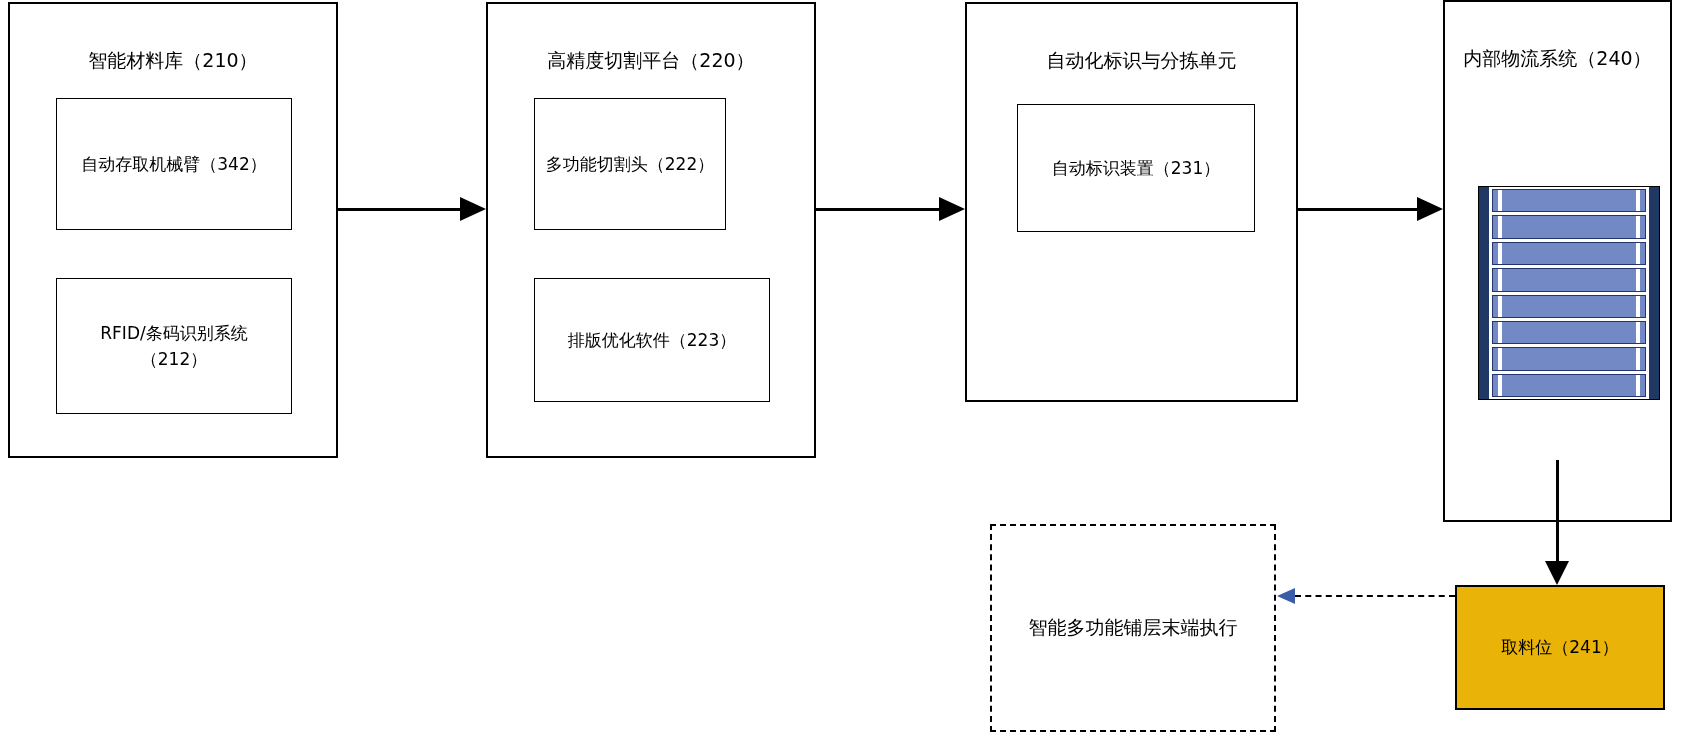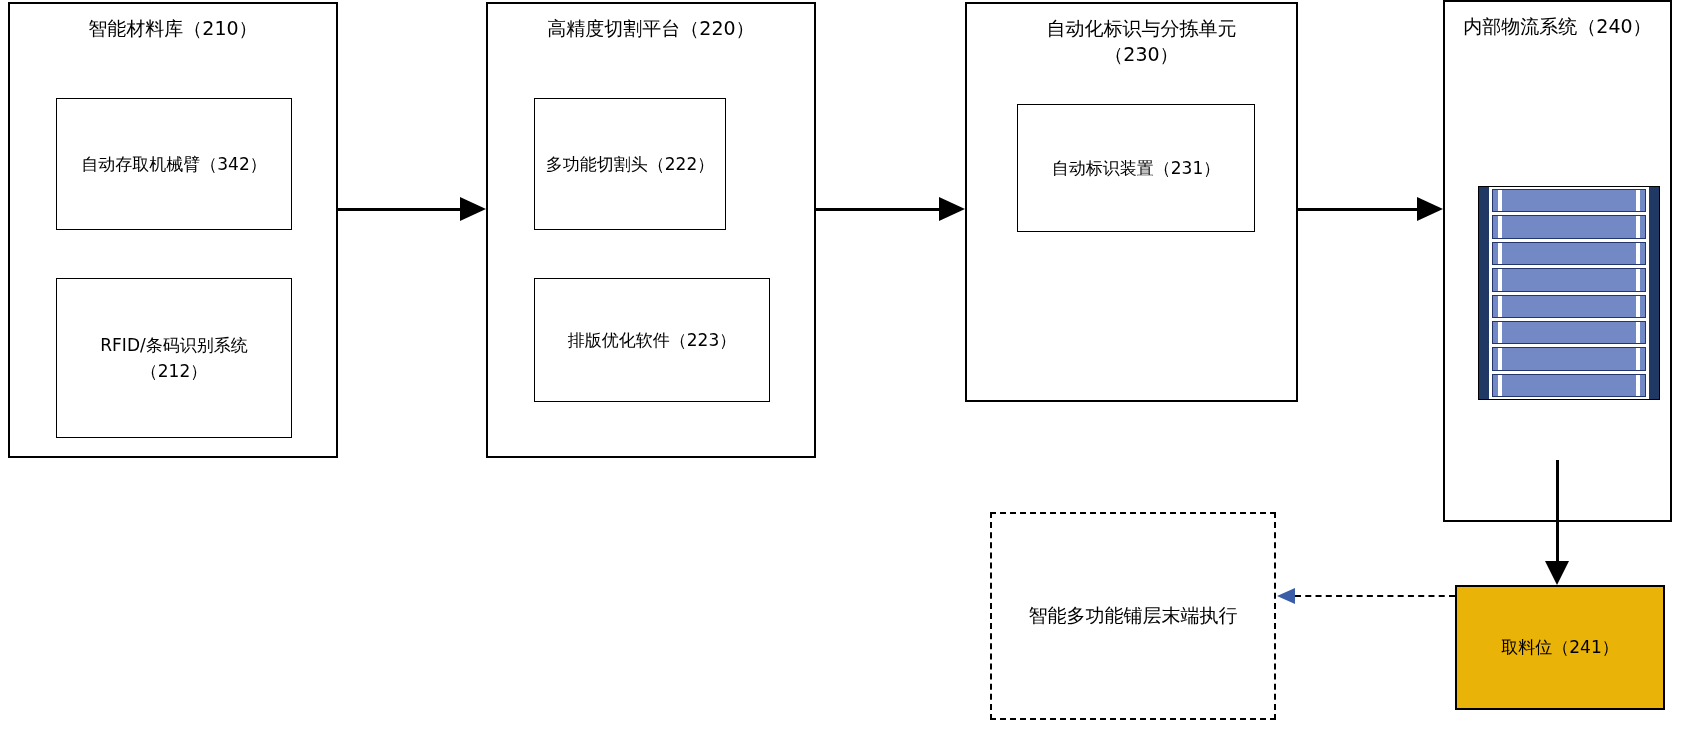--- a/index.html
+++ b/index.html
@@ -2,21 +2,21 @@
 <html><head>
 <meta charset="utf-8">
 <style>
   * { margin:0; padding:0; box-sizing:border-box; }
   html,body { background:#ffffff; }
   body { font-family:"DejaVu Sans","Liberation Sans",sans-serif; color:#000; }
   .canvas { position:relative; width:1698px; height:751px; background:#fff; overflow:hidden; }
 
   .outer-box { position:absolute; border:2px solid #000; background:#fff; }
   .box-title { text-align:center; padding-top:12px; font-size:19px; line-height:1.35; }
-  .box-title span { display:block; }
+  .box-title span { display:block;margin-top:32px; }
 
   .inner-box { position:absolute; border:1px solid #000; background:#fff;
                display:flex; flex-direction:column; align-items:center; justify-content:center;
                text-align:center; font-size:17px; line-height:1.55; }
   .inner-box span { display:block; }
 
   .hline { position:absolute; background:#000; height:3px; }
   .vline { position:absolute; background:#000; width:3px; }
   .arrowhead-right { position:absolute; width:0; height:0;
       border-top:12px solid transparent; border-bottom:12px solid transparent;
@@ -54,21 +54,21 @@
 
 <div class="canvas">
 
   <div class="outer-box" style="left:8px; top:2px; width:330px; height:456px;">
     <div class="box-title">
       <span>智能材料库（210）</span>
     </div>
     <div class="inner-box" style="left:46px; top:94px; width:236px; height:132px;">
       <span>自动存取机械臂（342）</span>
     </div>
-    <div class="inner-box" style="left:46px; top:274px; width:236px; height:160px;">
+    <div class="inner-box" style="left:46px; top:274px; width:236px; height:136px;">
       <span>RFID/条码识别系统</span>
       <span>（212）</span>
     </div>
   </div>
 
   <div class="hline" style="left:338px; top:208px; width:124px;"></div>
   <div class="arrowhead-right" style="left:460px; top:197px;"></div>
 
   <div class="outer-box" style="left:486px; top:2px; width:330px; height:456px;">
     <div class="box-title">
@@ -121,17 +121,17 @@
   <div class="vline" style="left:1556px; top:460px; height:102px;"></div>
   <div class="arrowhead-down" style="left:1545px; top:561px;"></div>
 
   <div class="solid-box" style="left:1455px; top:585px; width:210px; height:125px;">
     <span>取料位（241）</span>
   </div>
 
   <div class="dashed-line" style="left:1295px; top:595px; width:160px;"></div>
   <div class="arrowhead-left-blue" style="left:1277px; top:588px;"></div>
 
-  <div class="dashed-box" style="left:990px; top:512px; width:286px; height:208px;">
+  <div class="dashed-box" style="left:990px; top:524px; width:286px; height:208px;">
     <span>智能多功能铺层末端执行</span>
   </div>
 
 </div>
 
 </body></html>

